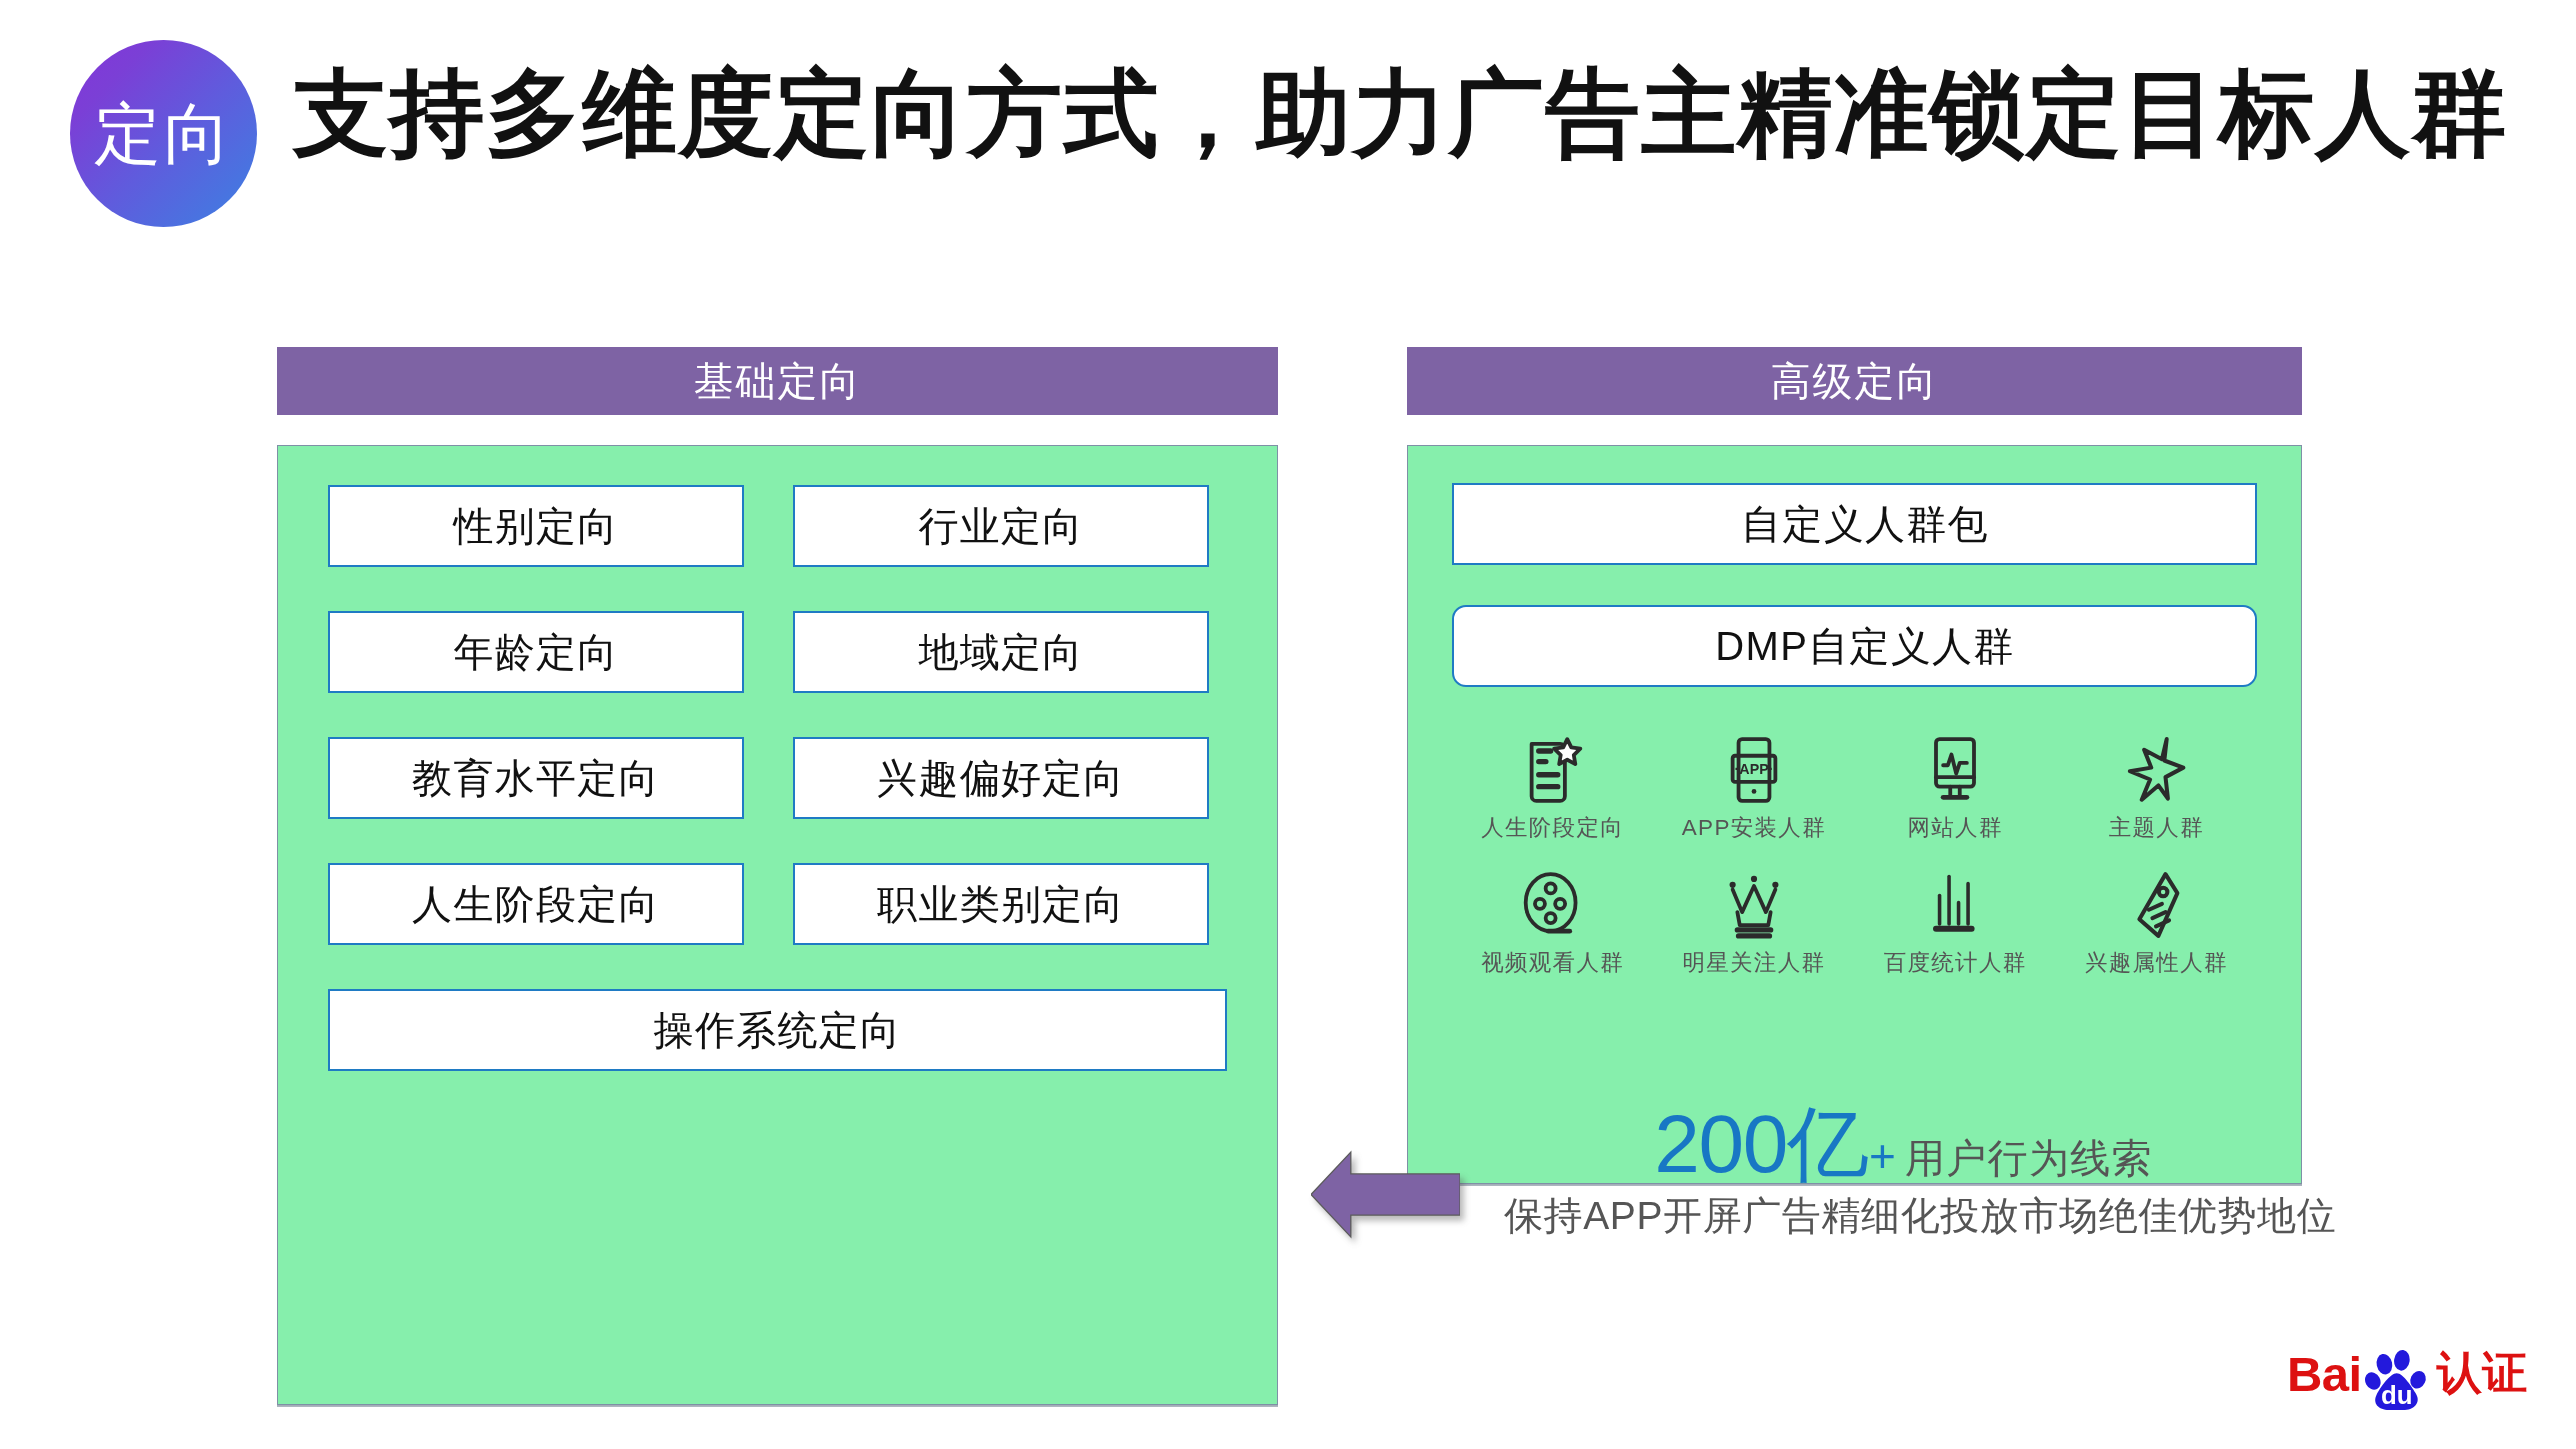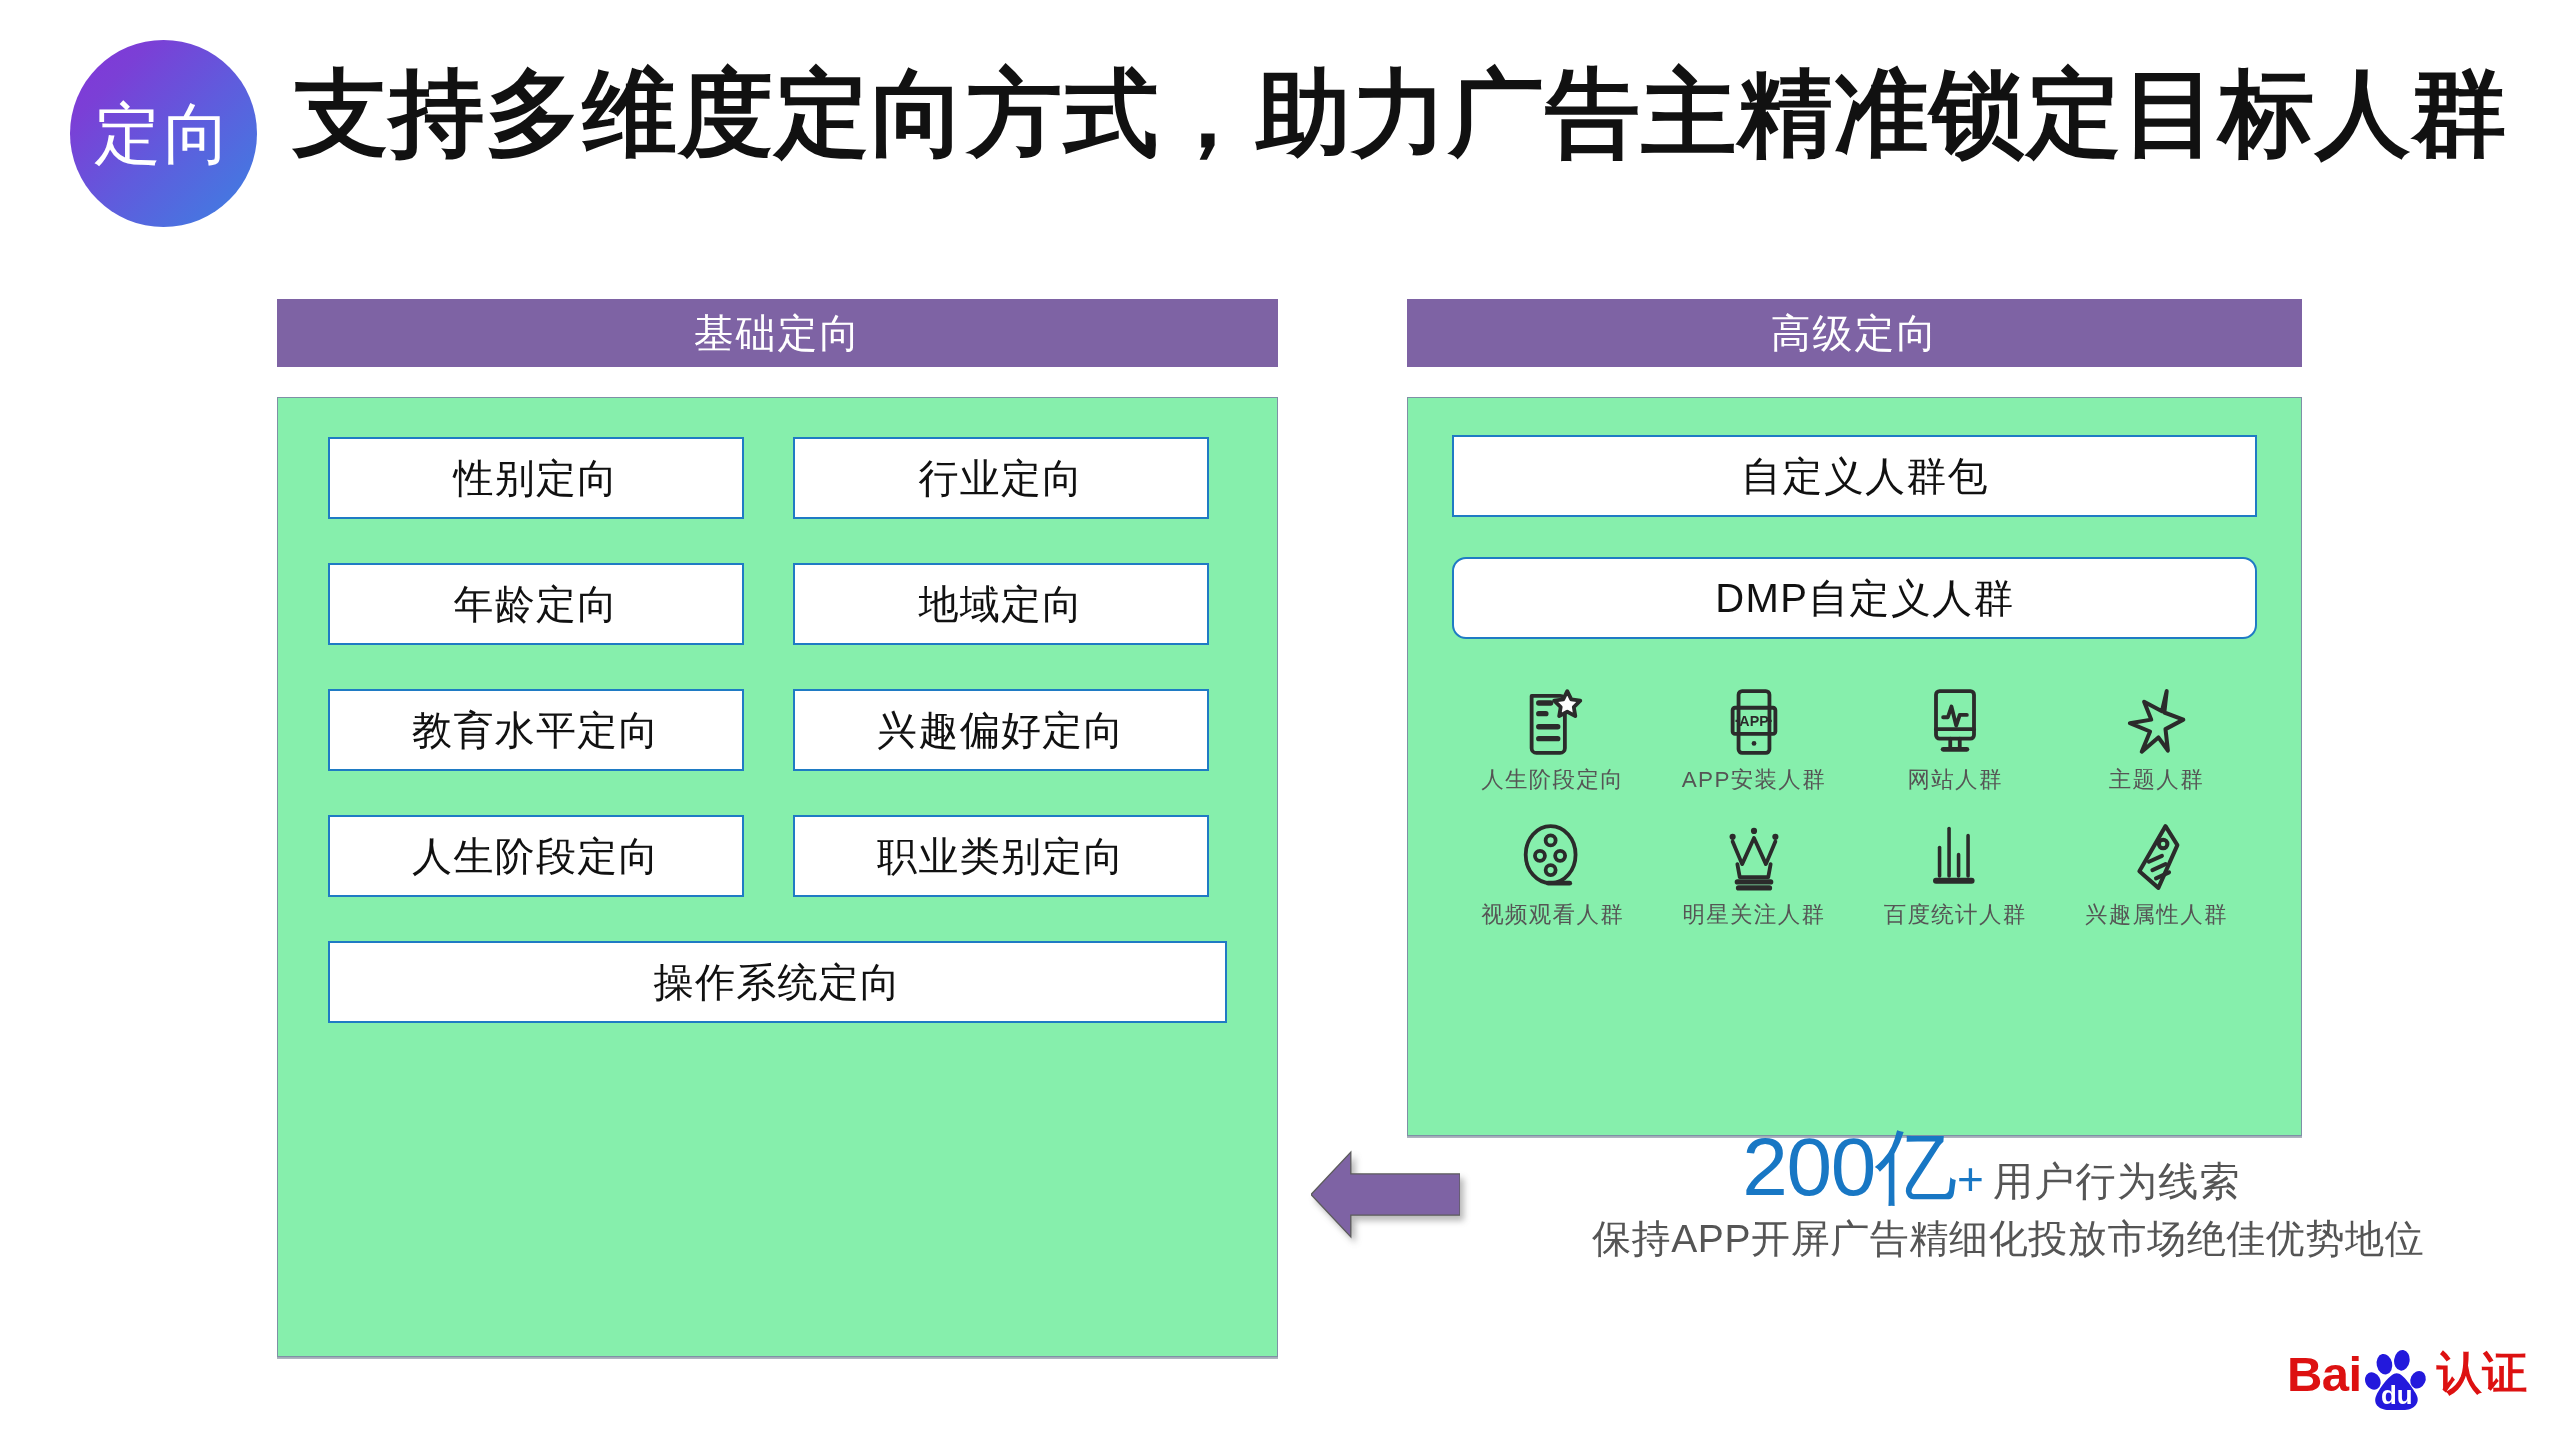--- a/index.html
+++ b/index.html
@@ -19,21 +19,21 @@
     color:#fff;font-size:67px;font-weight:400;letter-spacing:2.6px;line-height:1;
     font-family:"Liberation Sans","DejaVu Sans",sans-serif;
   }
   #page-title{
     position:absolute;left:293px;top:62px;
     font-size:95px;font-weight:700;color:#111;letter-spacing:1.3px;white-space:nowrap;
     line-height:1.08;
   }
 
   
-  .column{position:absolute;}
+  .column{position:absolute;margin-top:48px;}
   #col-basic{left:277px;top:299px;width:1001px;}
   #col-advanced{left:1407px;top:299px;width:895px;}
 
   .section-header{
     height:68px;background:#7e63a4;display:flex;align-items:center;justify-content:center;
   }
   .section-header .section-title{
     color:#fff;font-size:40px;font-weight:400;letter-spacing:1.9px;line-height:1;
   }
 
@@ -77,21 +77,21 @@
     margin-top:9px;font-size:22.5px;color:#555;letter-spacing:1.3px;line-height:1;white-space:nowrap;
   }
 
   
   #flow-arrow{
     position:absolute;left:1311px;top:1143px;width:149px;height:103px;
     filter:drop-shadow(4.5px 5.8px 3.2px rgba(70,70,70,.38));
   }
   #flow-arrow svg{width:100%;height:100%;display:block;}
 
-  #stats-block{position:absolute;left:1592px;top:1103px;width:799px;margin-top:23px;}
+  #stats-block{position:absolute;left:1504px;top:1103px;width:799px;}
   #stats-line{display:flex;align-items:baseline;justify-content:center;line-height:1;}
   #stats-number{font-size:82px;color:#1877c4;font-weight:300;letter-spacing:-1.3px;}
   #stats-plus{font-size:46px;color:#1877c4;font-weight:300;margin-left:1.3px;}
   #stats-unit{font-size:40px;color:#555;margin-left:9px;letter-spacing:1.3px;}
   #stats-sub{
     margin-top:10.3px;text-align:center;font-size:39px;color:#555;letter-spacing:0.6px;
     white-space:nowrap;line-height:1.1;
   }
 
   

